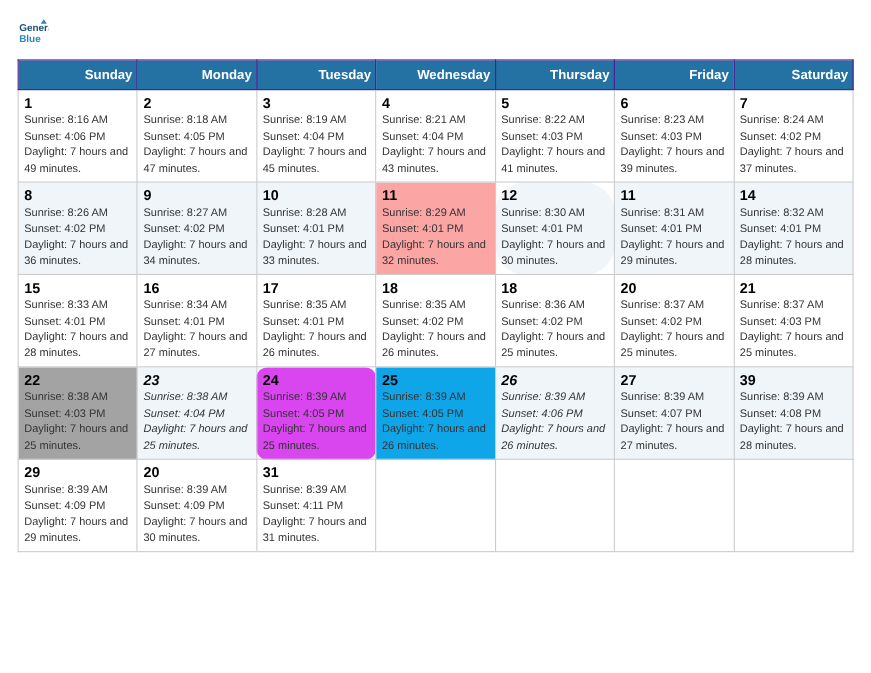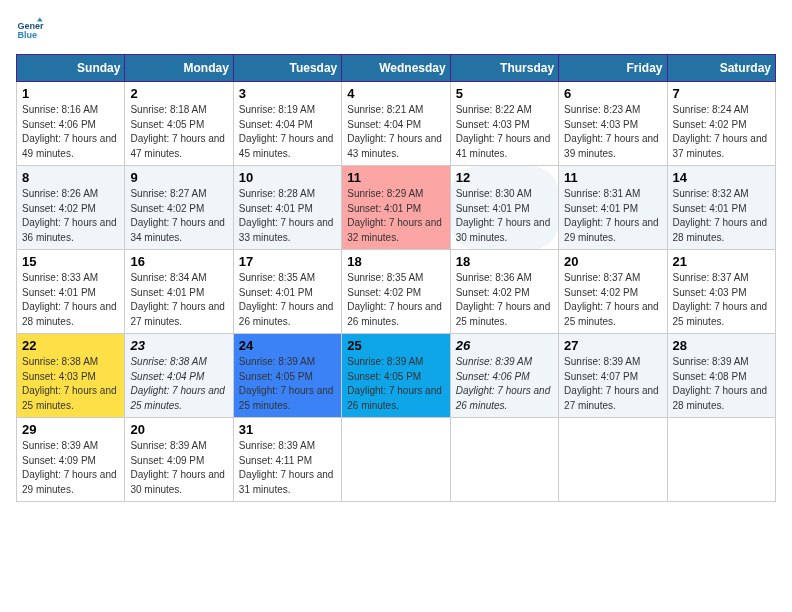--- a/index.html
+++ b/index.html
@@ -187,46 +187,46 @@
         <td>
           <div class="day-num">20</div>
           <div class="day-info">Sunrise: 8:37 AM<br>Sunset: 4:02 PM<br>Daylight: 7 hours and 25 minutes.</div>
         </td>
         <td>
           <div class="day-num">21</div>
           <div class="day-info">Sunrise: 8:37 AM<br>Sunset: 4:03 PM<br>Daylight: 7 hours and 25 minutes.</div>
         </td>
       </tr>
       <tr>
-        <td style="background: #fde047;">
+        <td style="background: #a3a3a3;">
           <div class="day-num">22</div>
           <div class="day-info">Sunrise: 8:38 AM<br>Sunset: 4:03 PM<br>Daylight: 7 hours and 25 minutes.</div>
         </td>
         <td style="background: rgb(240, 245, 250); font-style: italic;">
           <div class="day-num">23</div>
           <div class="day-info">Sunrise: 8:38 AM<br>Sunset: 4:04 PM<br>Daylight: 7 hours and 25 minutes.</div>
         </td>
-        <td style="background: #3b82f6;">
+        <td style="background: #d946ef; border-radius: 10px;">
           <div class="day-num">24</div>
           <div class="day-info">Sunrise: 8:39 AM<br>Sunset: 4:05 PM<br>Daylight: 7 hours and 25 minutes.</div>
         </td>
         <td style="background: #0ea5e9;">
           <div class="day-num">25</div>
           <div class="day-info">Sunrise: 8:39 AM<br>Sunset: 4:05 PM<br>Daylight: 7 hours and 26 minutes.</div>
         </td>
         <td style="background: rgb(240, 245, 250); font-style: italic;">
           <div class="day-num">26</div>
           <div class="day-info">Sunrise: 8:39 AM<br>Sunset: 4:06 PM<br>Daylight: 7 hours and 26 minutes.</div>
         </td>
         <td style="background: rgb(240, 245, 250); margin-left: 20px;">
           <div class="day-num">27</div>
           <div class="day-info">Sunrise: 8:39 AM<br>Sunset: 4:07 PM<br>Daylight: 7 hours and 27 minutes.</div>
         </td>
         <td style="background: rgb(240, 245, 250);">
-          <div class="day-num">28</div>
+          <div class="day-num">39</div>
           <div class="day-info">Sunrise: 8:39 AM<br>Sunset: 4:08 PM<br>Daylight: 7 hours and 28 minutes.</div>
         </td>
       </tr>
       <tr>
         <td>
           <div class="day-num">29</div>
           <div class="day-info">Sunrise: 8:39 AM<br>Sunset: 4:09 PM<br>Daylight: 7 hours and 29 minutes.</div>
         </td>
         <td>
           <div class="day-num">20</div>

